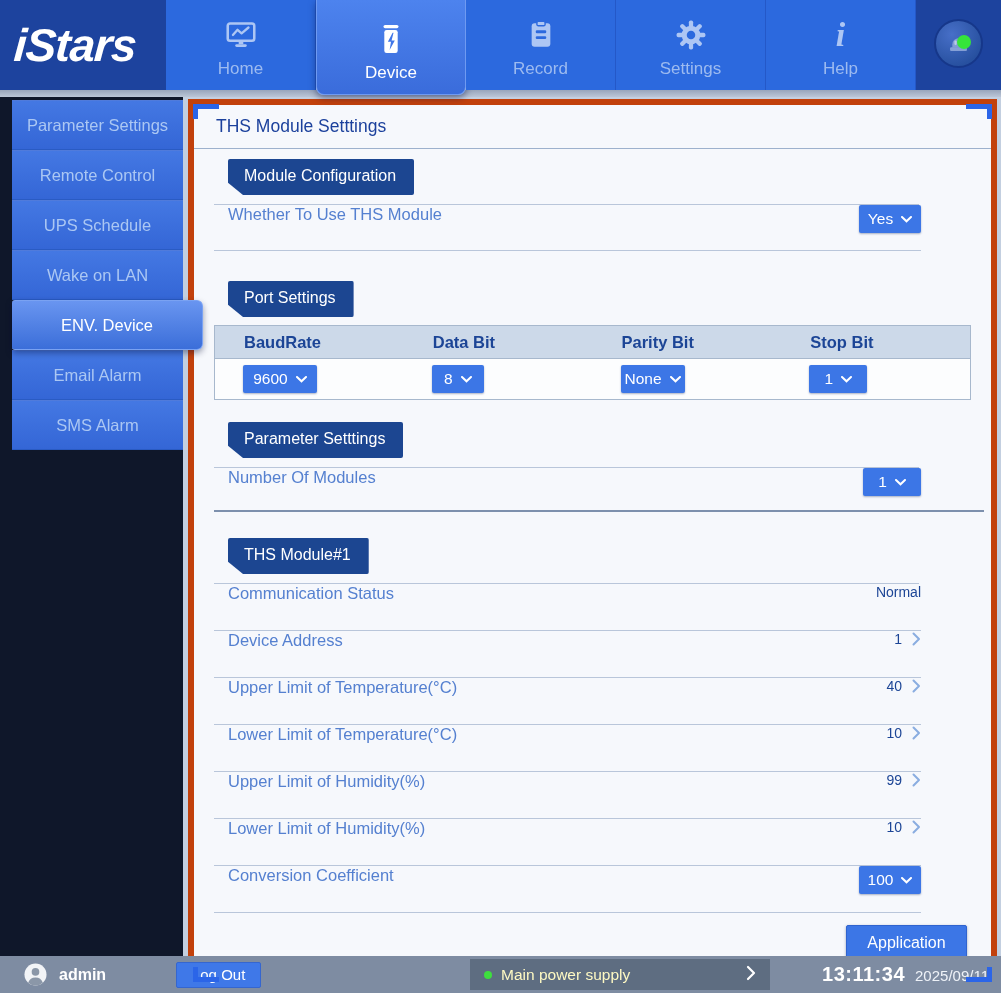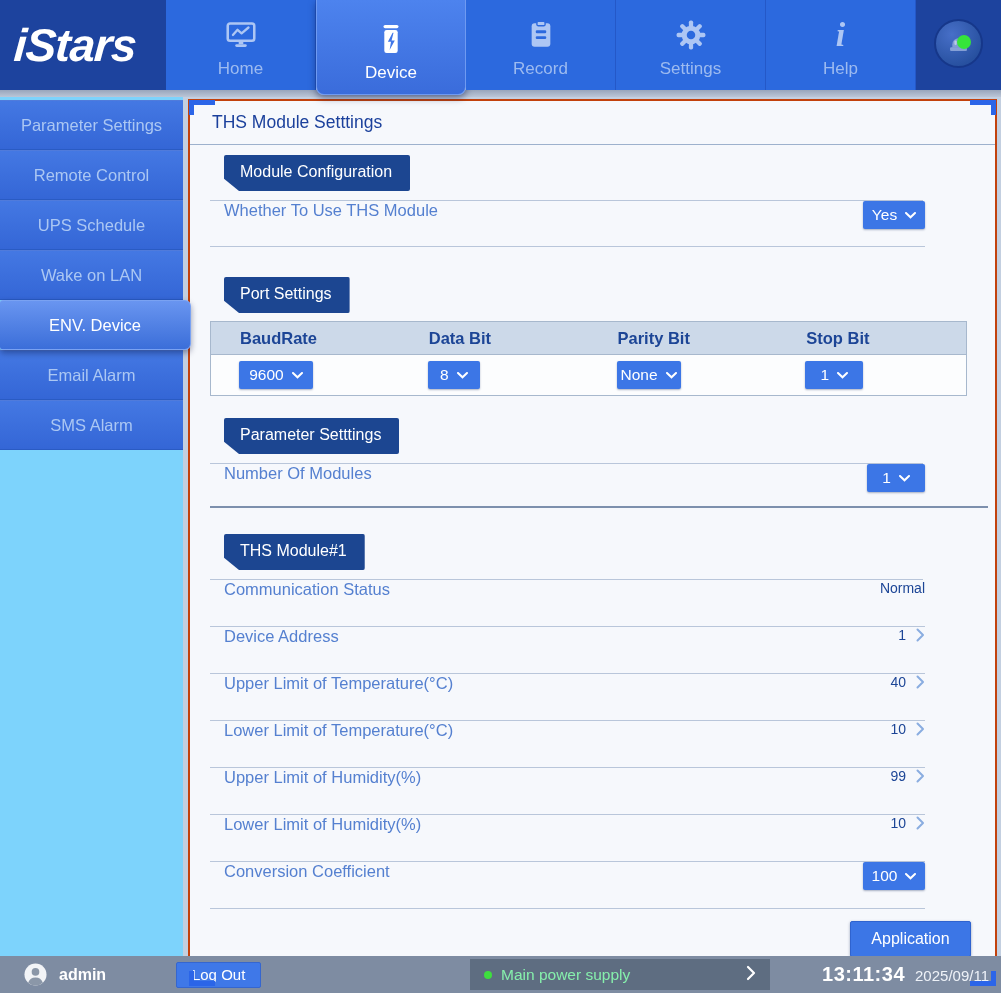--- a/index.html
+++ b/index.html
@@ -27,32 +27,32 @@
     background:radial-gradient(circle at 35% 30%, #476fc8, #27509f 75%);
     display:flex; align-items:center; justify-content:center; }
   .green-dot { position:absolute; right:10px; top:14px; width:14px; height:14px;
     border-radius:50%; background:#35e53a; }
 
   .shadow-strip { height:7px; background:linear-gradient(180deg,#98a5bb,#bbc6d7); }
 
   
   .content { display:flex; height:859px; background:#c3cfe0; }
 
-  .sidebar { width:183px; background:#7dd3fc; padding-top:3px; flex:none; }
+  .sidebar { width:183px; background:#0f172a; padding-top:3px; flex:none;padding-left:12px; }
   .side-item { height:50px; display:flex; align-items:center; justify-content:center;
     color:#abc7f3; font-size:16.5px; cursor:pointer;
     background:linear-gradient(180deg,#4478e3,#3466d6);
     border-bottom:1px solid #2a5bc3; border-top:1px solid rgba(255,255,255,.14); }
   .side-item.active { width:191px; color:#fff;
     background:linear-gradient(180deg,#6995f0,#3b6ed9);
     border:1px solid #7aa2f2; border-left:none; border-radius:3px 6px 6px 3px;
     box-shadow:0 3px 6px rgba(0,10,50,.4); position:relative; z-index:3; }
 
   .main { flex:1; position:relative; padding:2px 4px 3px 5px; }
-  .panel { position:relative; height:888px; background:#f6f8fc; border:2px solid #c2410c; }
+  .panel { position:relative; height:888px; background:#f6f8fc; border:6px solid #c2410c; }
   .corner { position:absolute; width:26px; height:15px; z-index:4; }
   .corner.tl { left:-1px; top:-1px; border-left:5px solid #2b65e8; border-top:5px solid #2b65e8; }
   .corner.tr { right:-1px; top:-1px; border-right:5px solid #2b65e8; border-top:5px solid #2b65e8; }
   .corner.bl { left:-1px; bottom:-1px; border-left:5px solid #2b65e8; border-bottom:5px solid #2b65e8; }
   .corner.br { right:-1px; bottom:-1px; border-right:5px solid #2b65e8; border-bottom:5px solid #2b65e8; }
 
   .panel-title { height:44px; display:flex; align-items:center; padding-left:22px;
     color:#1b409c; font-size:17.5px; border-bottom:1px solid #9db1cd; }
 
   .badge { display:inline-block; margin-left:34px; background:#1c4691; color:#fff;
@@ -97,21 +97,21 @@
   
   .footer { height:37px; background:#7e8ca2; display:flex; align-items:center; position:relative; }
   .avatar { margin-left:24px; width:23px; height:23px; flex:none; }
   .uname { margin-left:12px; color:#fff; font-size:16px; font-weight:bold; }
   .logout-btn { margin-left:70px; width:85px; height:26px; background:#3f78e8;
     border:1px solid #35929_; border:1px solid #3566cf; border-radius:2px; color:#ffffff;
     font-size:15px; font-family:Liberation Sans, sans-serif; cursor:pointer; }
   .power-box { position:absolute; left:470px; top:3px; height:31px; width:300px;
     background:#5e6d81; display:flex; align-items:center; padding:0 14px; cursor:pointer; }
   .pdot { width:8px; height:8px; border-radius:50%; background:#3ede3e; margin-right:9px; }
-  .ptext { color:#86efac; font-size:15.5px; }
+  .ptext { color:#fef9c3; font-size:15.5px; }
   .pchev { margin-left:auto; }
   .timebox { position:absolute; right:12px; display:flex; align-items:baseline; gap:10px; }
   .time { color:#fff; font-size:20px; font-weight:bold; letter-spacing:.5px; }
   .date { color:#eef2f8; font-size:15px; }
 </style>
 </head>
 <body>
 
 <div class="header">
   <div class="logo-area">

